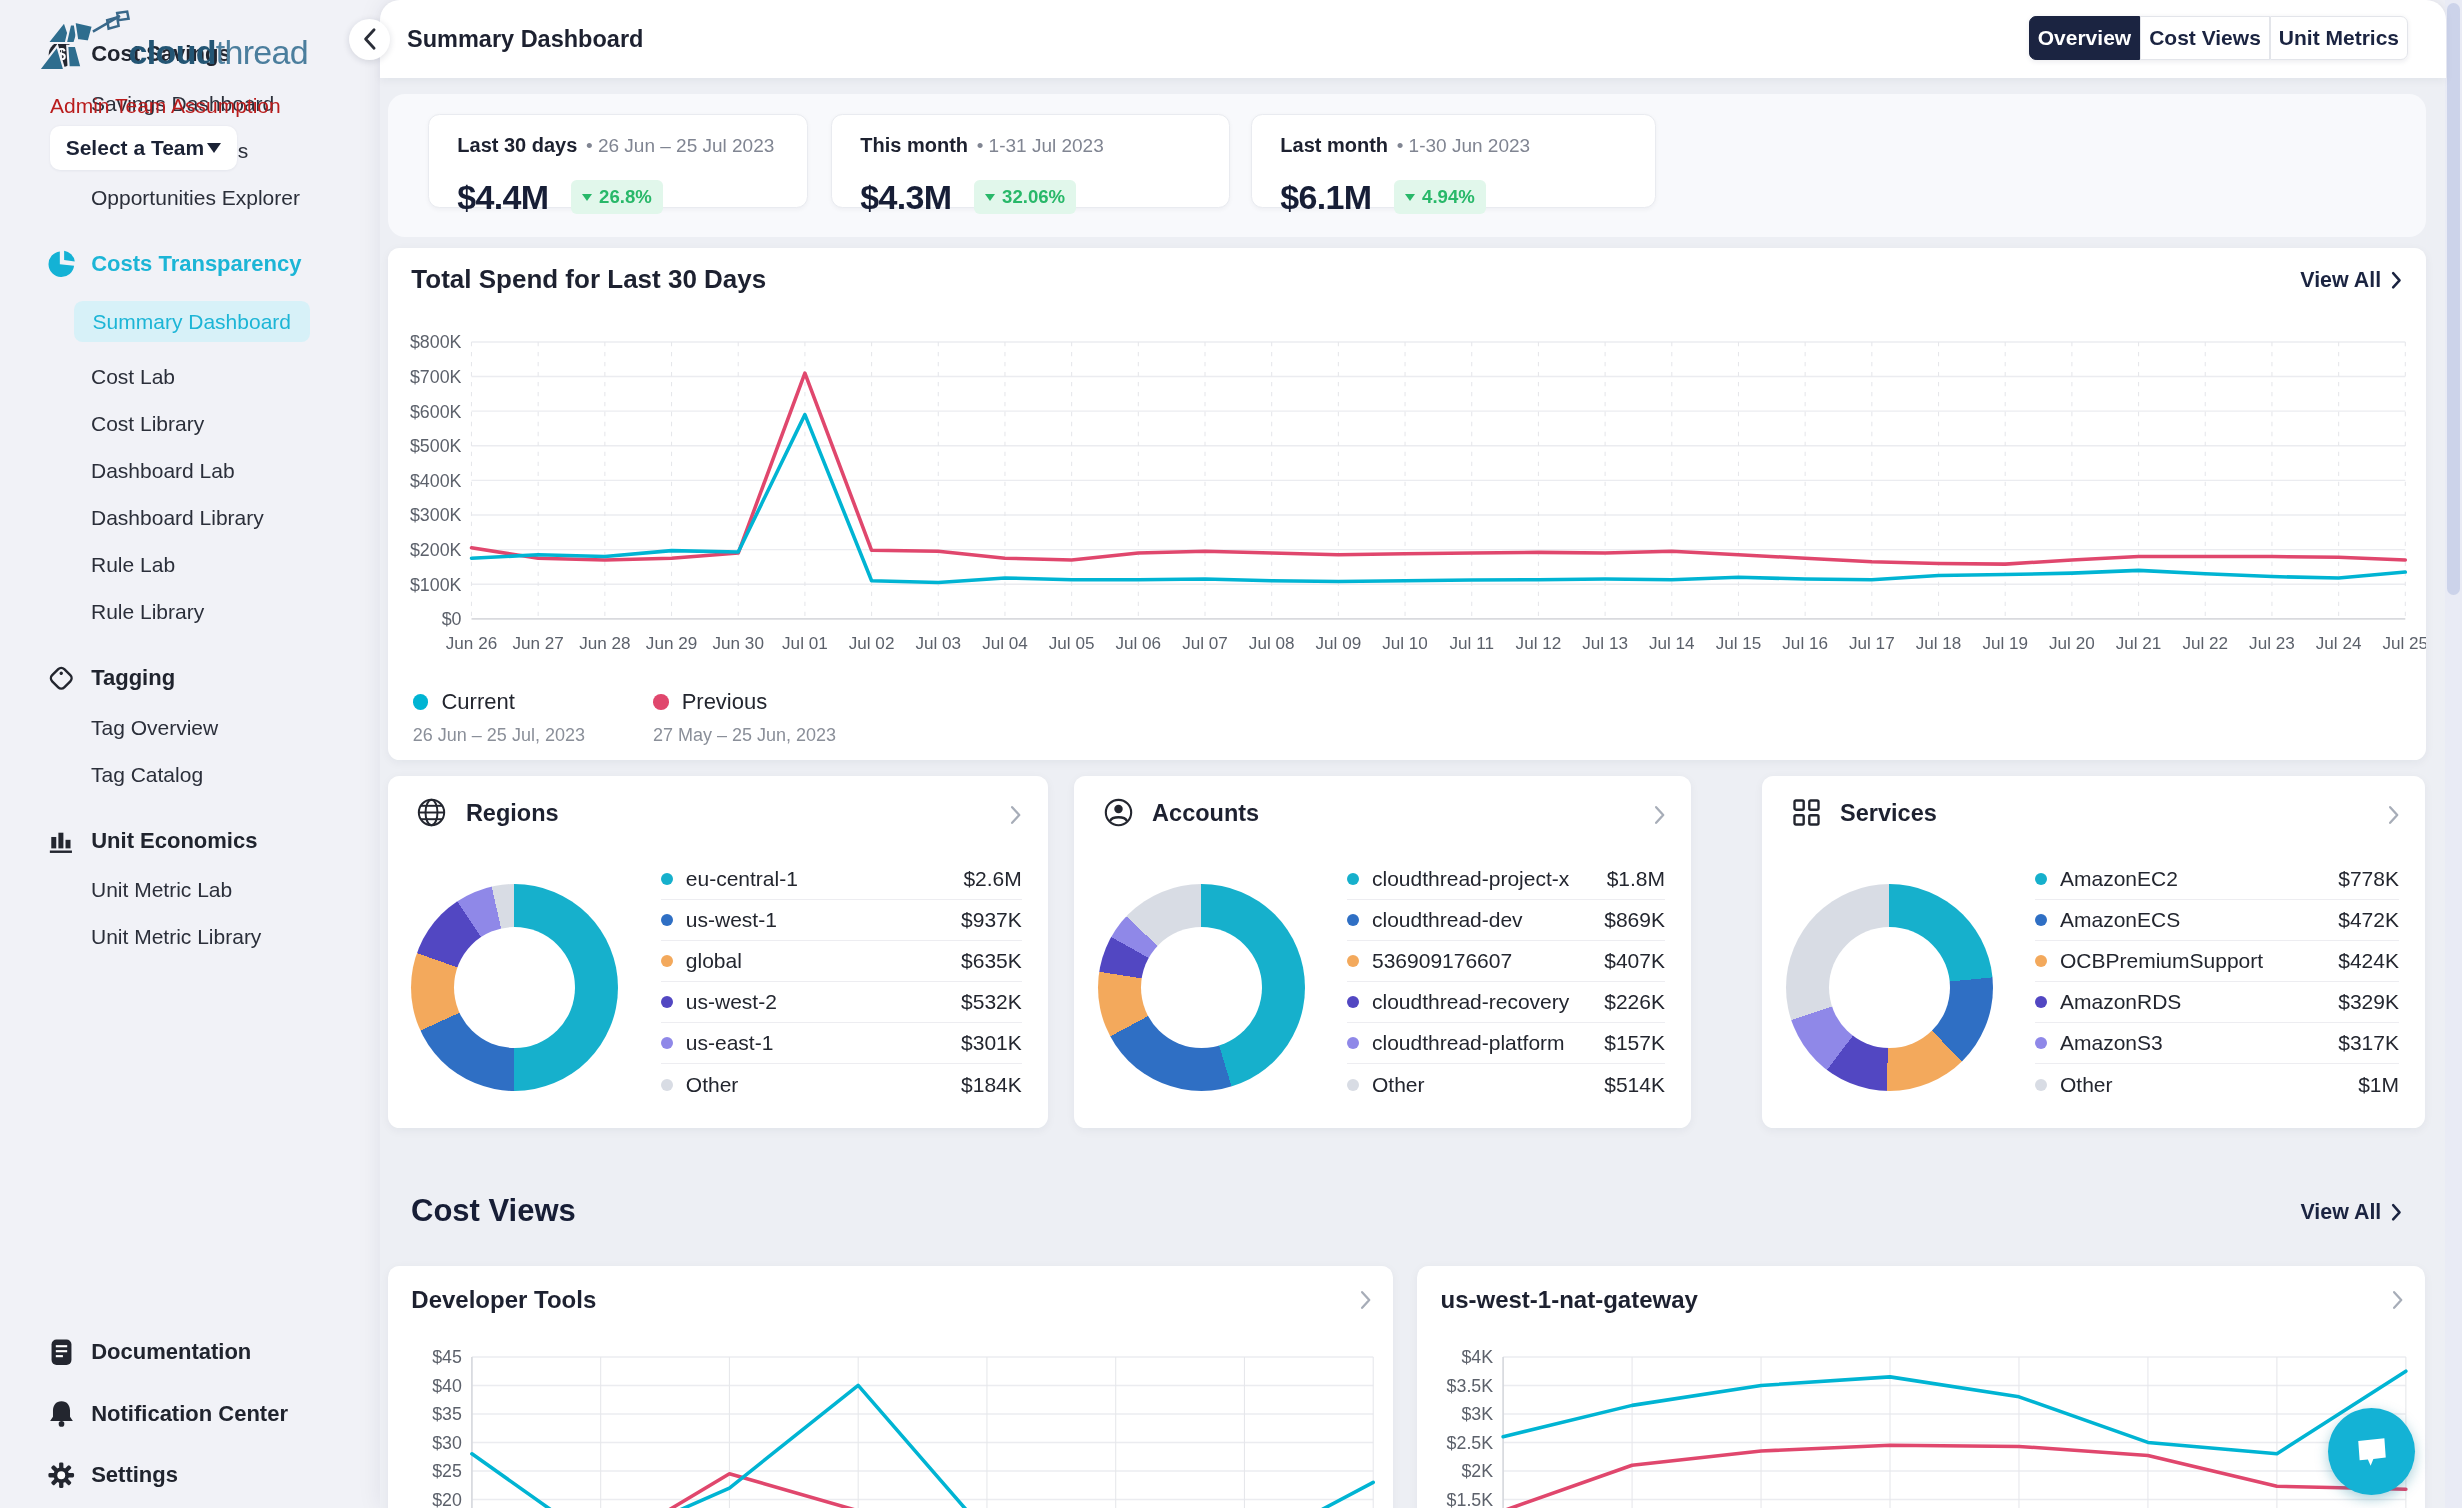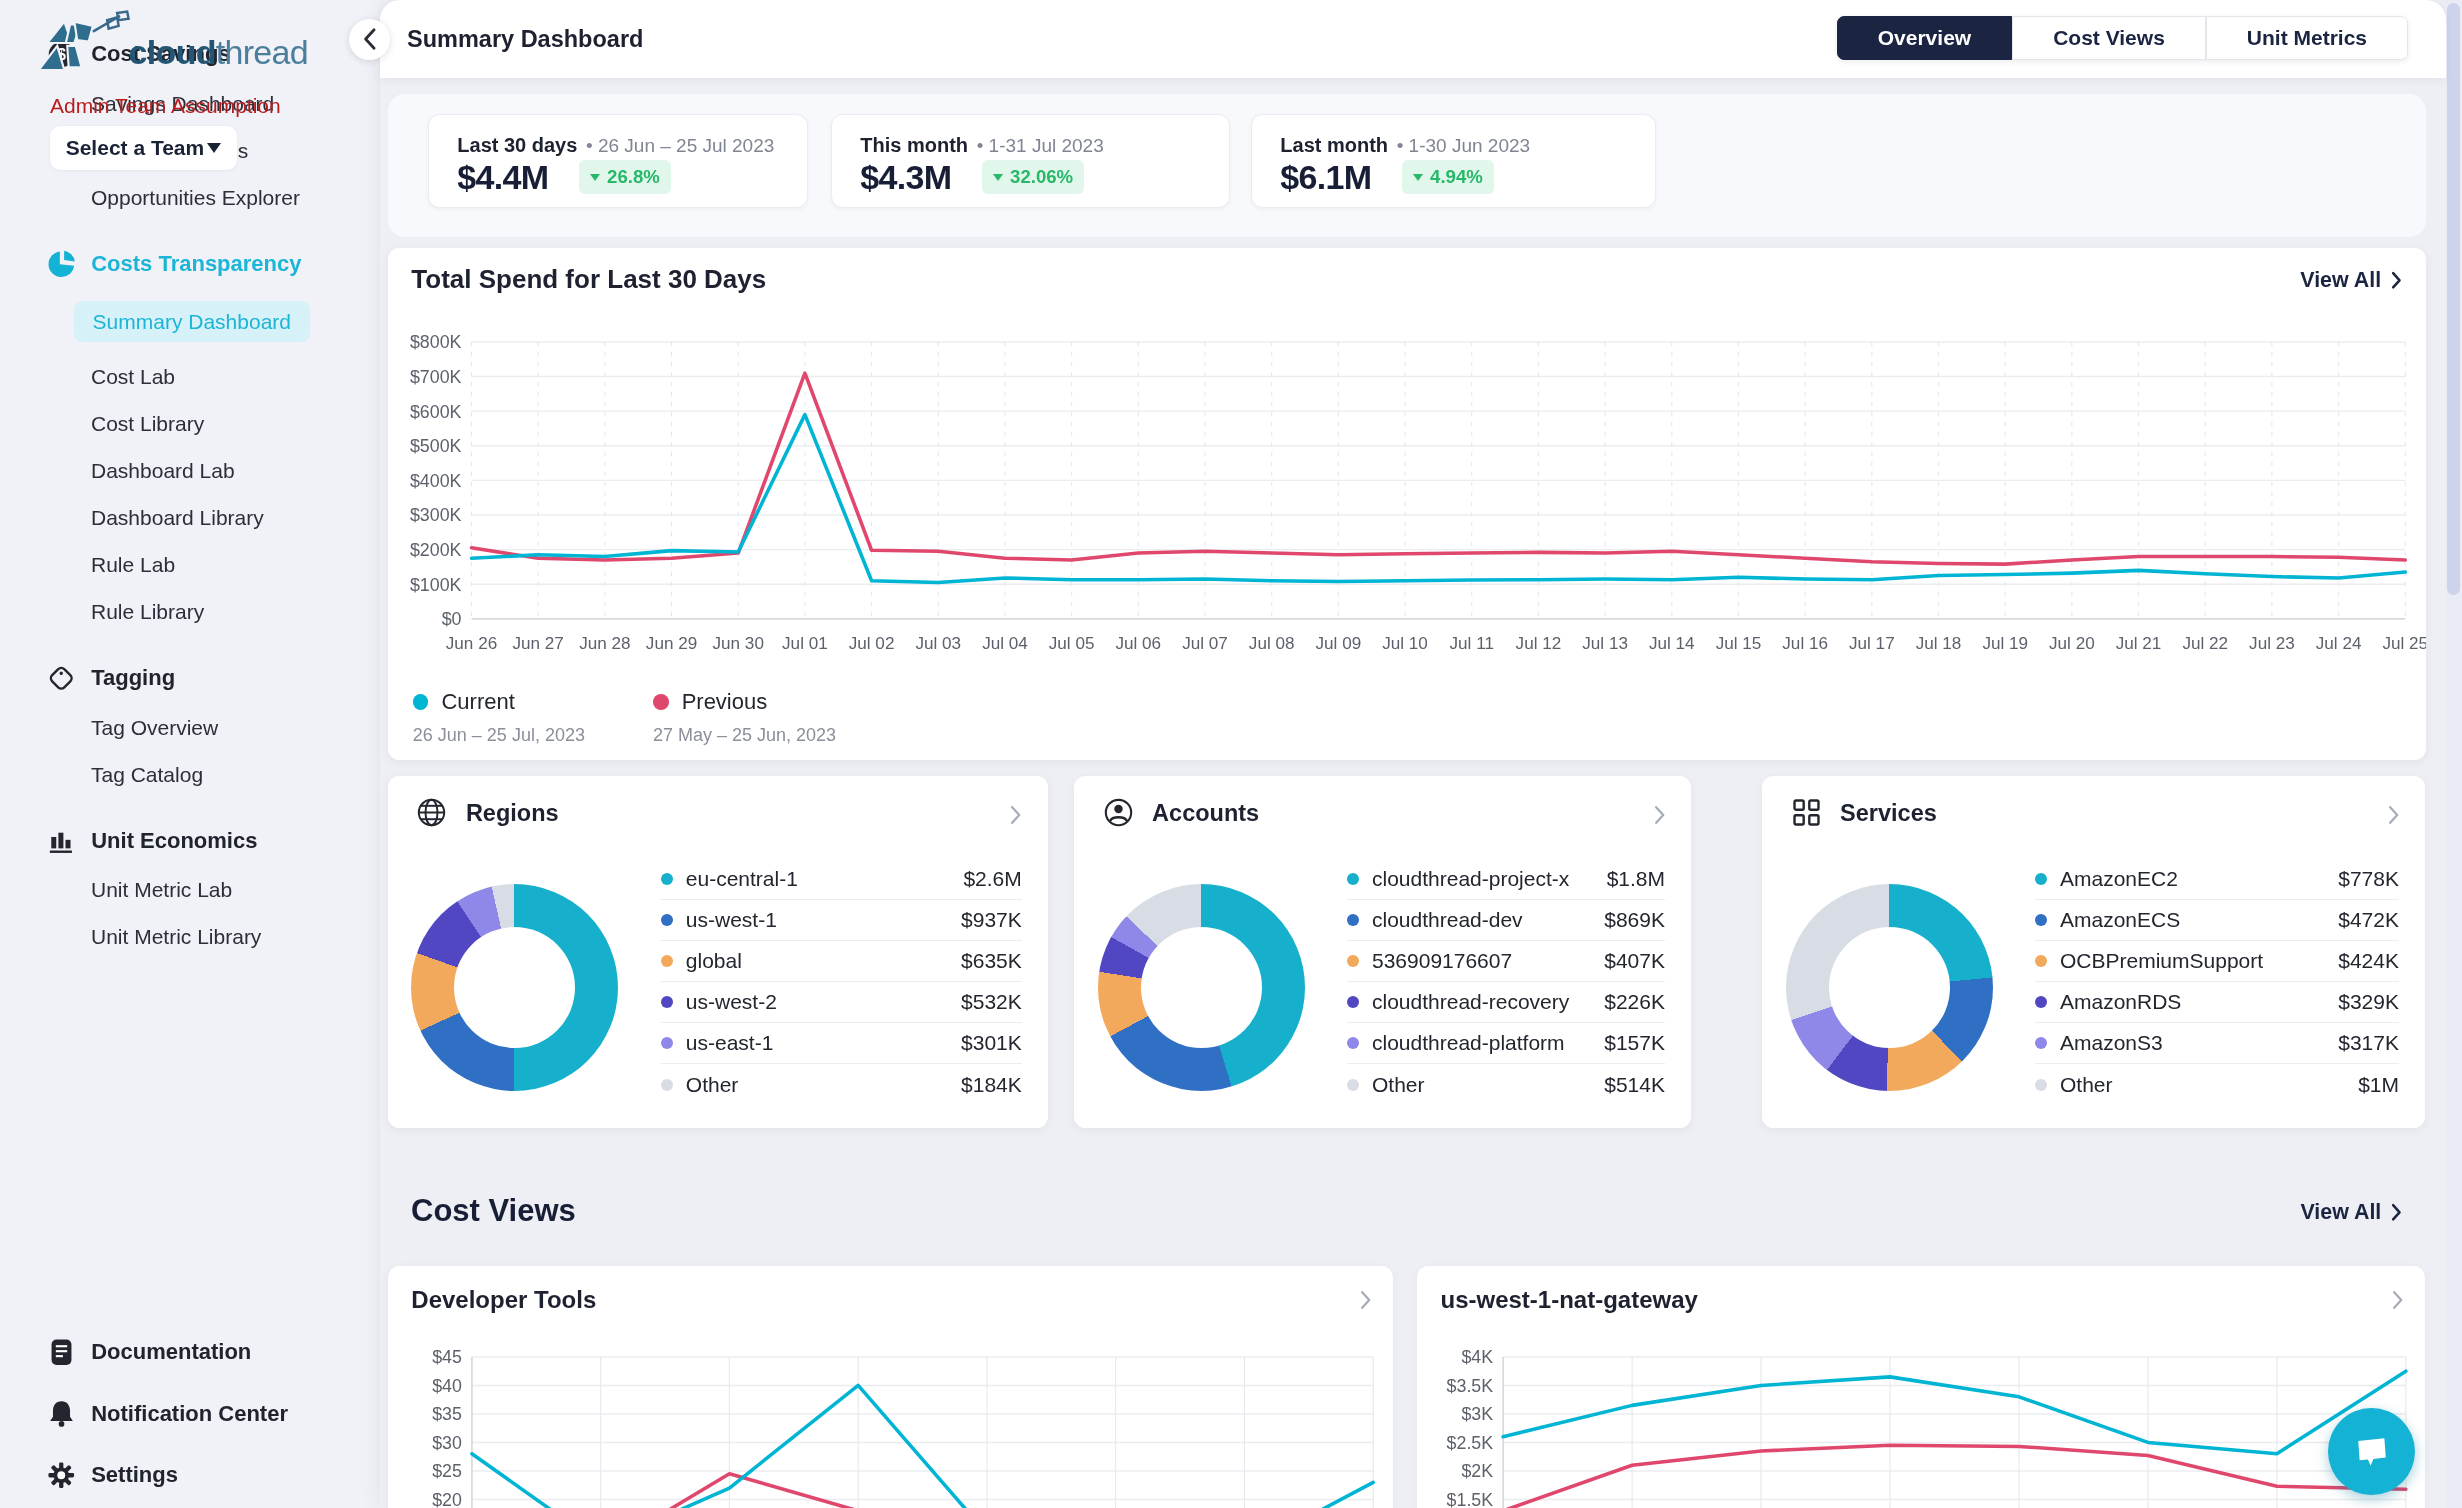--- a/index.html
+++ b/index.html
@@ -39,34 +39,34 @@
     box-shadow:0 0 24px rgba(20,30,60,.08); }
   .header { position:absolute; left:0; top:0; width:100%; height:78px; background:#fff;
     border-top-left-radius:20px; border-top-right-radius:20px;
     box-shadow:0 2.1px 8.6px rgba(20,30,60,.05); z-index:5; }
   .back-btn { position:absolute; left:-31px; top:18.6px; width:41px; height:41px; border-radius:50%;
     background:#fff; box-shadow:0 1.4px 7.1px rgba(20,30,60,.14); display:flex; align-items:center;
     justify-content:center; cursor:pointer; z-index:6; }
   .page-title { position:absolute; left:27px; top:26px; font-size:23.5px; font-weight:600; color:#1d2130; }
   .tabs { position:absolute; right:38px; top:15.7px; display:flex; height:44px;
     border-radius:7.1px; box-shadow:0 1.4px 5.7px rgba(20,30,60,.08); }
-  .tab { padding:0 40px; display:flex; align-items:center; font-size:21px; font-weight:600;
+  .tab { padding:0 8px; display:flex; align-items:center; font-size:21px; font-weight:600;
     color:#1b2441; background:#fff; border:0.7px solid #e3e5ea; cursor:pointer; }
   .tab:first-child { border-radius:7.1px 0 0 7.1px; }
   .tab:last-child { border-radius:0 7.1px 7.1px 0; }
   .tab.active { background:#1b2441; color:#fff; border-color:#1b2441; }
 
   .stats-panel { position:absolute; left:7.8px; top:94px; width:2038px; height:143px;
     background:#f8f9fc; border-radius:17px; }
   .stat-card { position:absolute; top:20px; height:94px; background:#fff; border:0.7px solid #e9ebf0;
     border-radius:11.4px; box-shadow:0 1.4px 4.3px rgba(20,30,60,.04); padding:18.6px 28.5px; }
   .stat-row1 { display:flex; align-items:baseline; gap:8.6px; white-space:nowrap; }
   .stat-period { font-size:20px; font-weight:700; color:#1d2130; }
   .stat-range { font-size:19px; color:#808592; }
-  .stat-row2 { display:flex; align-items:center; gap:31px; margin-top:1px; }
+  .stat-row2 { display:flex; align-items:center; gap:23px; margin-top:21px; }
   .stat-value { font-size:34px; font-weight:700; color:#171e36; letter-spacing:-0.7px; }
   .badge { display:flex; align-items:center; gap:7.1px; background:#e1f7eb; border-radius:5.7px;
     padding:6.4px 10.7px; }
   .badge .tri { width:0; height:0; border-left:5.7px solid transparent; border-right:5.7px solid transparent;
     border-top:7.8px solid #28b869; }
   .badge .pct { font-size:18.6px; font-weight:600; color:#28b869; }
 
   .panel { position:absolute; background:#fff; border-radius:11.4px; box-shadow:0 2.1px 10px rgba(20,30,60,.05); }
   .spend-panel { left:7.8px; top:248px; width:2038px; height:512px; }
   .panel-title { position:absolute; left:23.5px; top:15.7px; font-size:26px; font-weight:600; color:#1d2130; }

